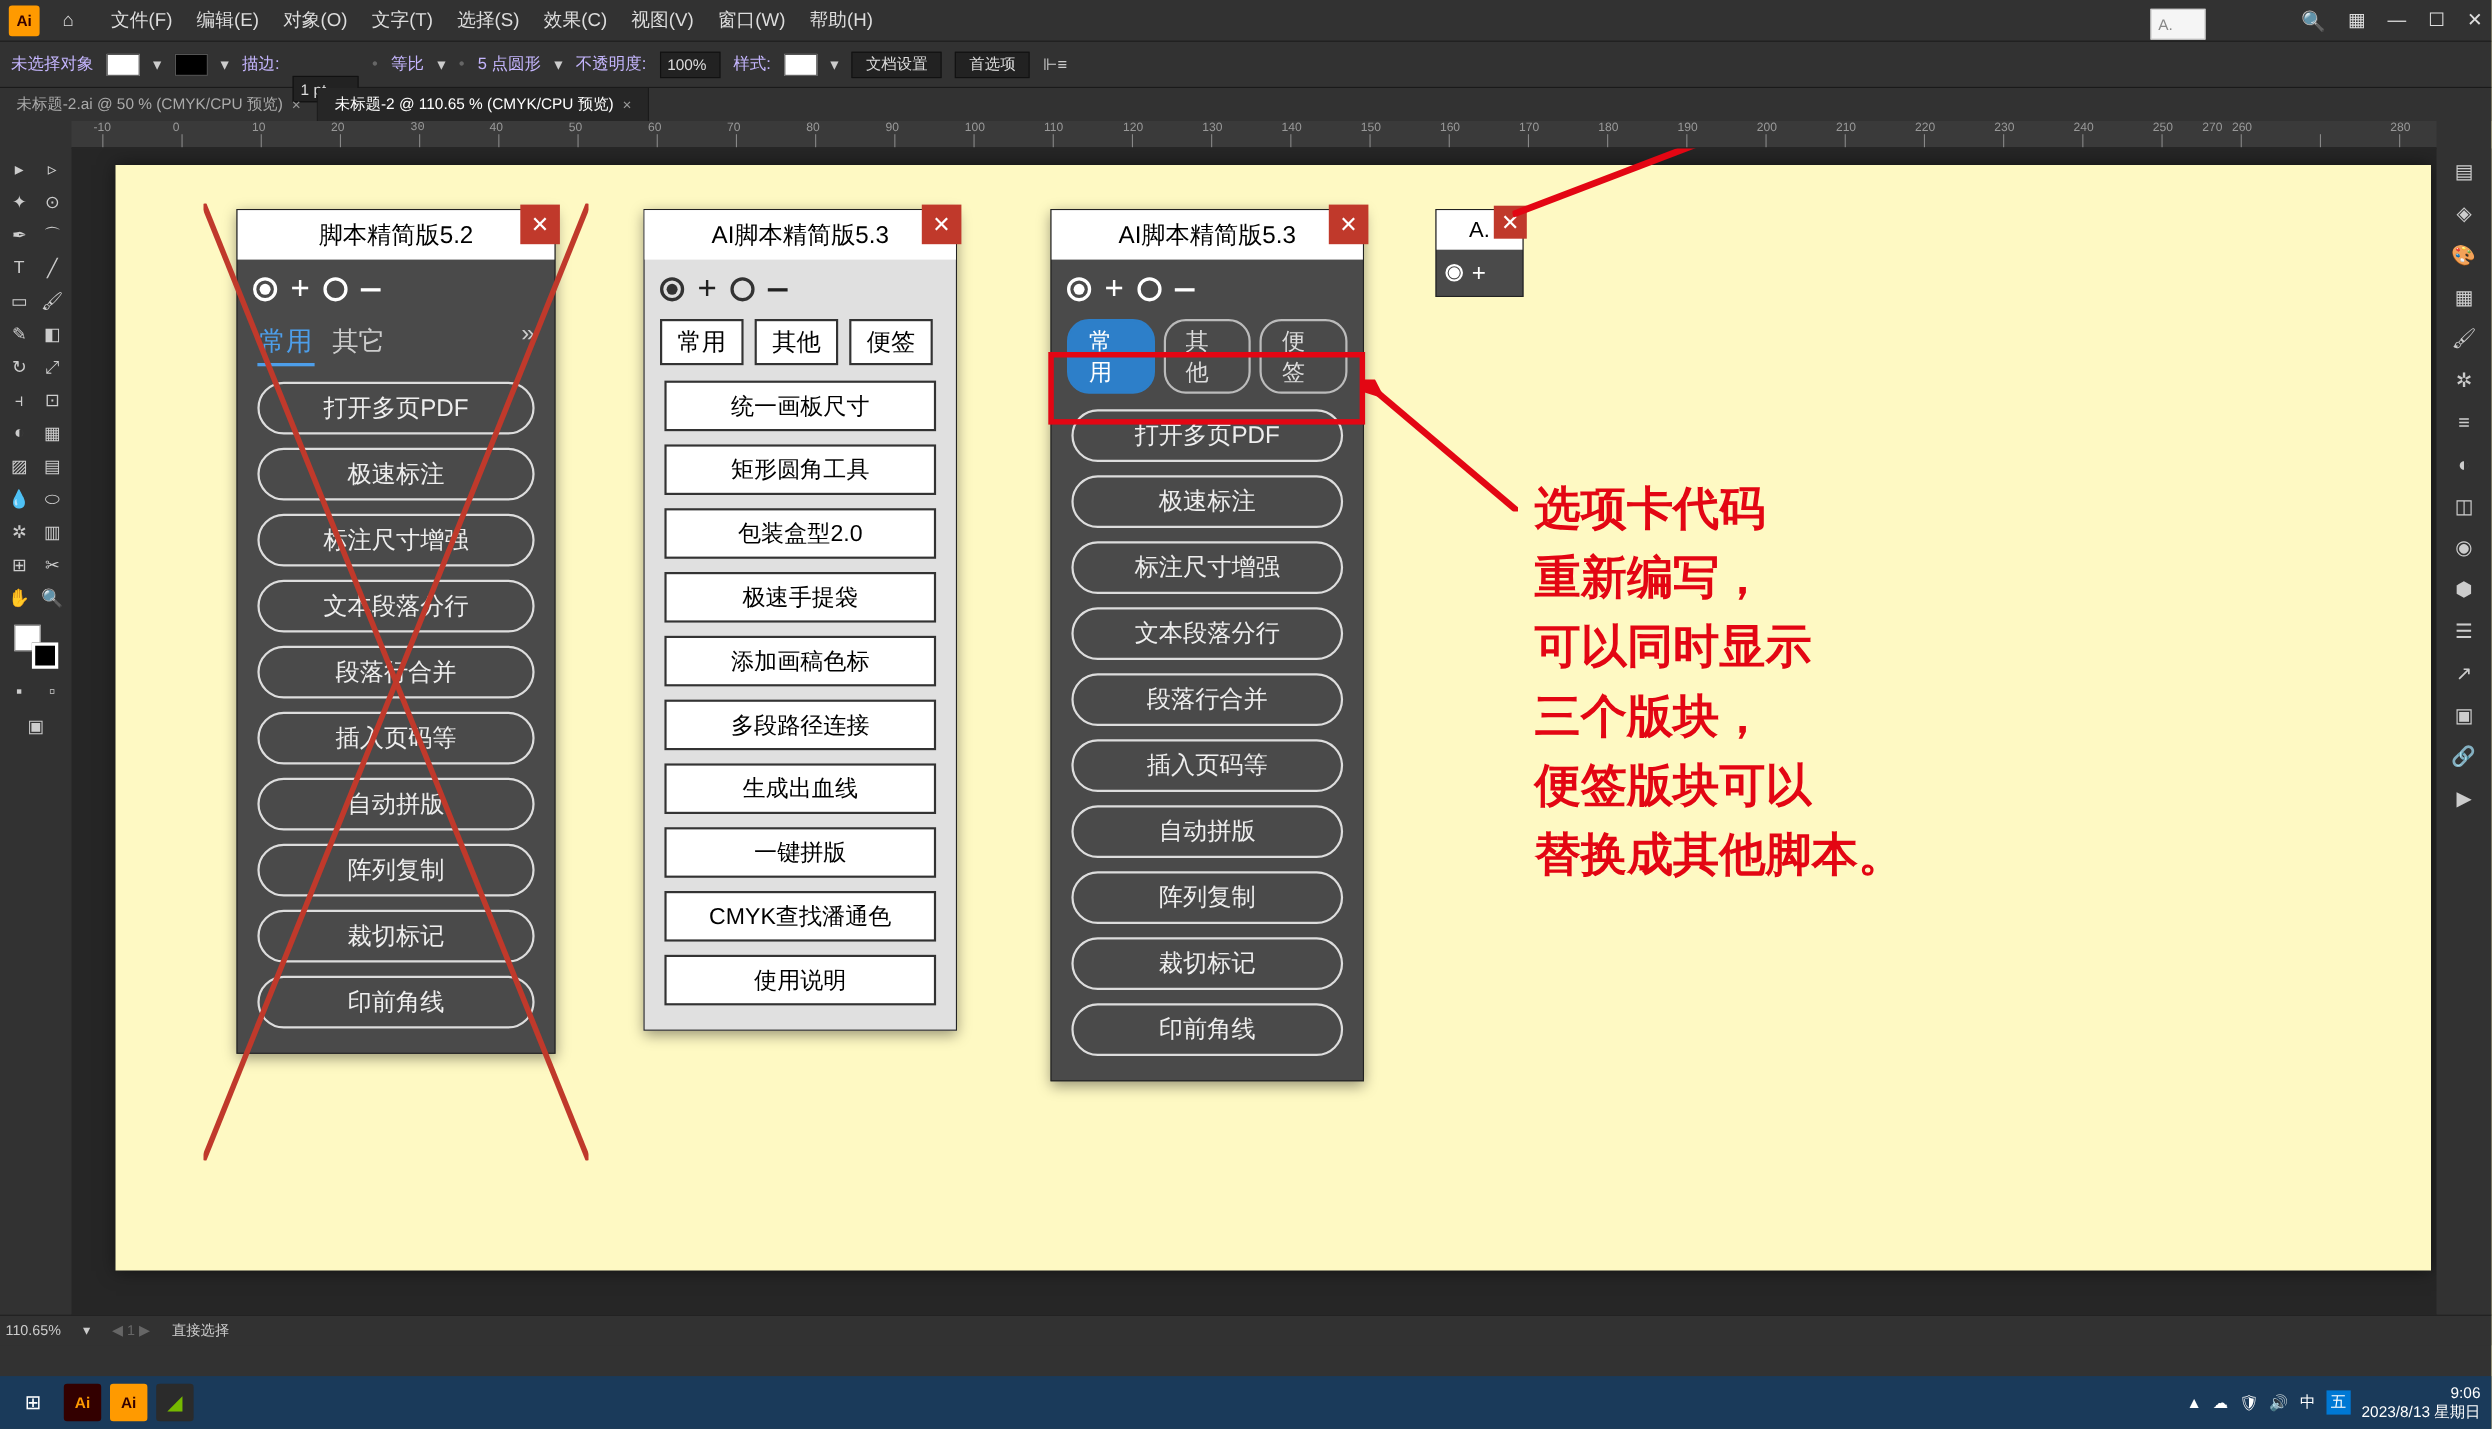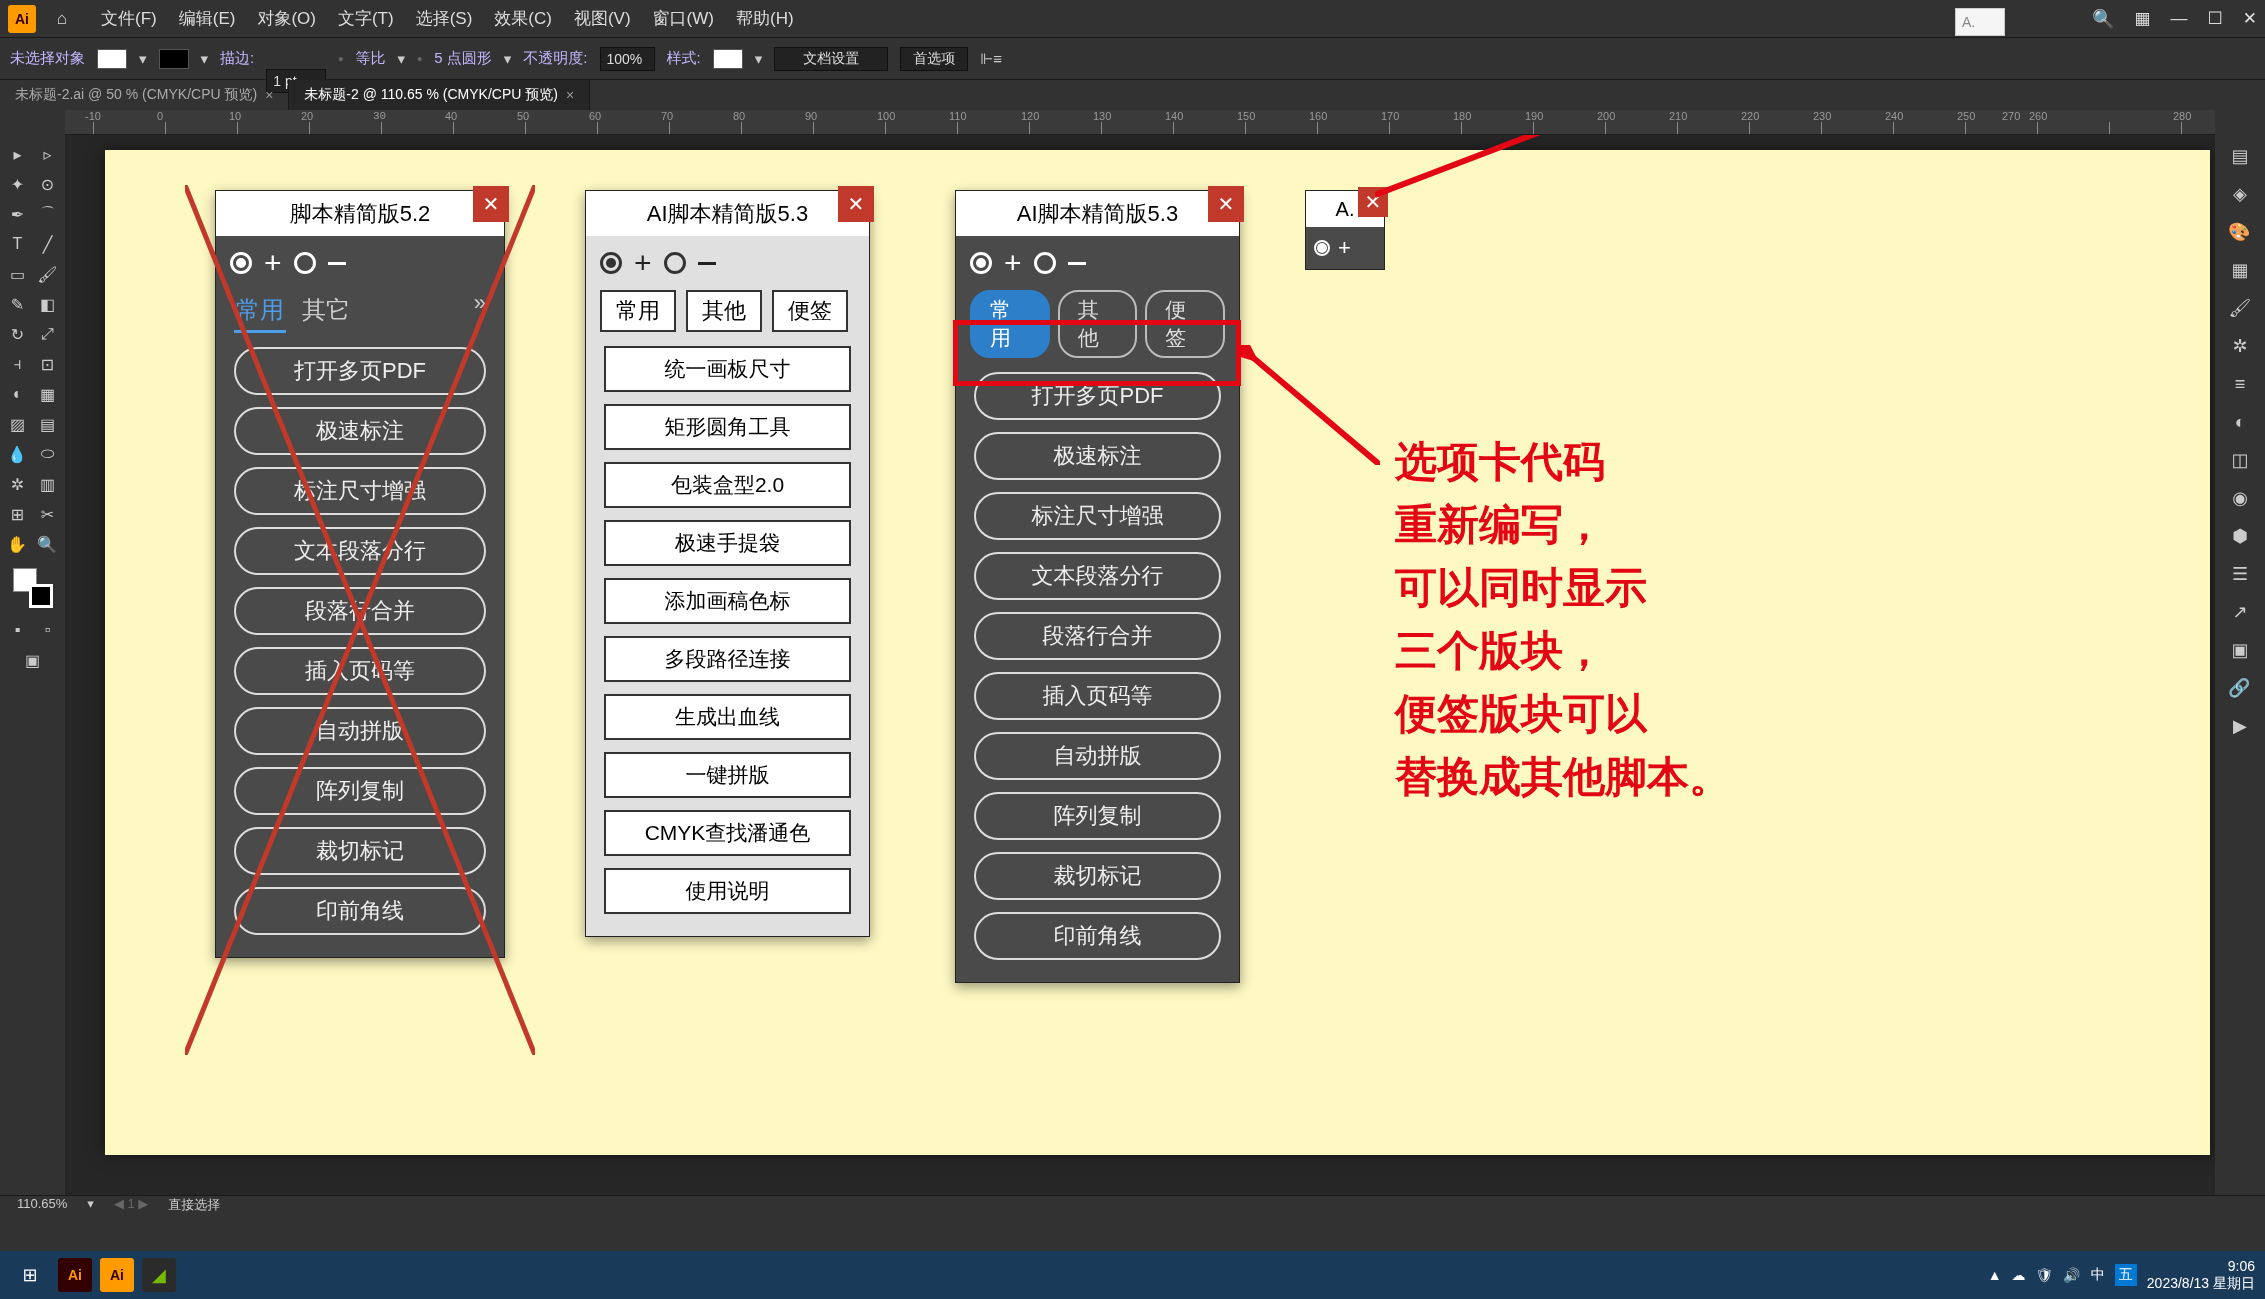--- a/index.html
+++ b/index.html
@@ -84,21 +84,21 @@
 .mini-hd{background:#fff;height:36px;display:flex;align-items:center;justify-content:center;font-size:20px;position:relative}
 .mini-close{position:absolute;right:-4px;top:-4px;width:30px;height:30px;background:#c0392b;color:#fff;display:flex;align-items:center;justify-content:center}
 
 
 .anno{position:absolute;color:#e30613;font-size:42px;font-weight:bold;line-height:1.5}
 .anno-blue{color:#0033a0}
 .redbox{position:absolute;border:5px solid #e30613}
 .arrow{position:absolute}
 
 
-.status{height:28px;background:#323232;display:flex;align-items:flex-start;padding:0 17px;font-size:13px;color:#ccc;gap:20px;border-top:1px solid #1a1a1a}
+.status{height:28px;background:#323232;display:flex;align-items:center;padding:0 5px;font-size:13px;color:#ccc;gap:20px;border-top:1px solid #1a1a1a}
 
 
 .taskbar{height:48px;background:#1a3a5a;display:flex;align-items:center;padding:0 10px;gap:8px;position:absolute;bottom:0;left:0;right:0}
 .tb-item{width:40px;height:40px;display:flex;align-items:center;justify-content:center;color:#fff;font-size:18px}
 .tb-ai{background:#330000;color:#ff9a00;font-weight:bold;font-size:14px;border-radius:3px;width:34px;height:34px}
 .tray{margin-left:auto;display:flex;align-items:center;gap:10px;color:#fff;font-size:14px}
 .clock{text-align:right;font-size:14px;line-height:1.2}
 
 
 .xcross{position:absolute;pointer-events:none}
@@ -145,21 +145,21 @@
   <span class="ctrl-label">等比</span>
     <span>▾</span>
   <span class="middot">•</span>
   <span class="ctrl-label">5 点圆形</span>
     <span>▾</span>
   <span class="ctrl-label">不透明度:</span>
   <input class="ctrl-input" style="width: 55px;" value="100%">
   <span class="ctrl-label">样式:</span>
   <span class="swatch"></span>
     <span>▾</span>
-  <button class="ctrl-input" style="padding:2px 28px">文档设置</button>
+  <button class="ctrl-input" style="padding:2px 12px">文档设置</button>
   <button class="ctrl-input" style="padding:2px 12px">首选项</button>
   <span style="color:#ccc">⊩≡</span>
 </div>
 
 <div class="tabsbar">
   <div class="doctab">
       <span>未标题-2.ai @ 50 % (CMYK/CPU 预览)</span>
       <span class="tab-x">×</span>
     </div>
   <div class="doctab act">

